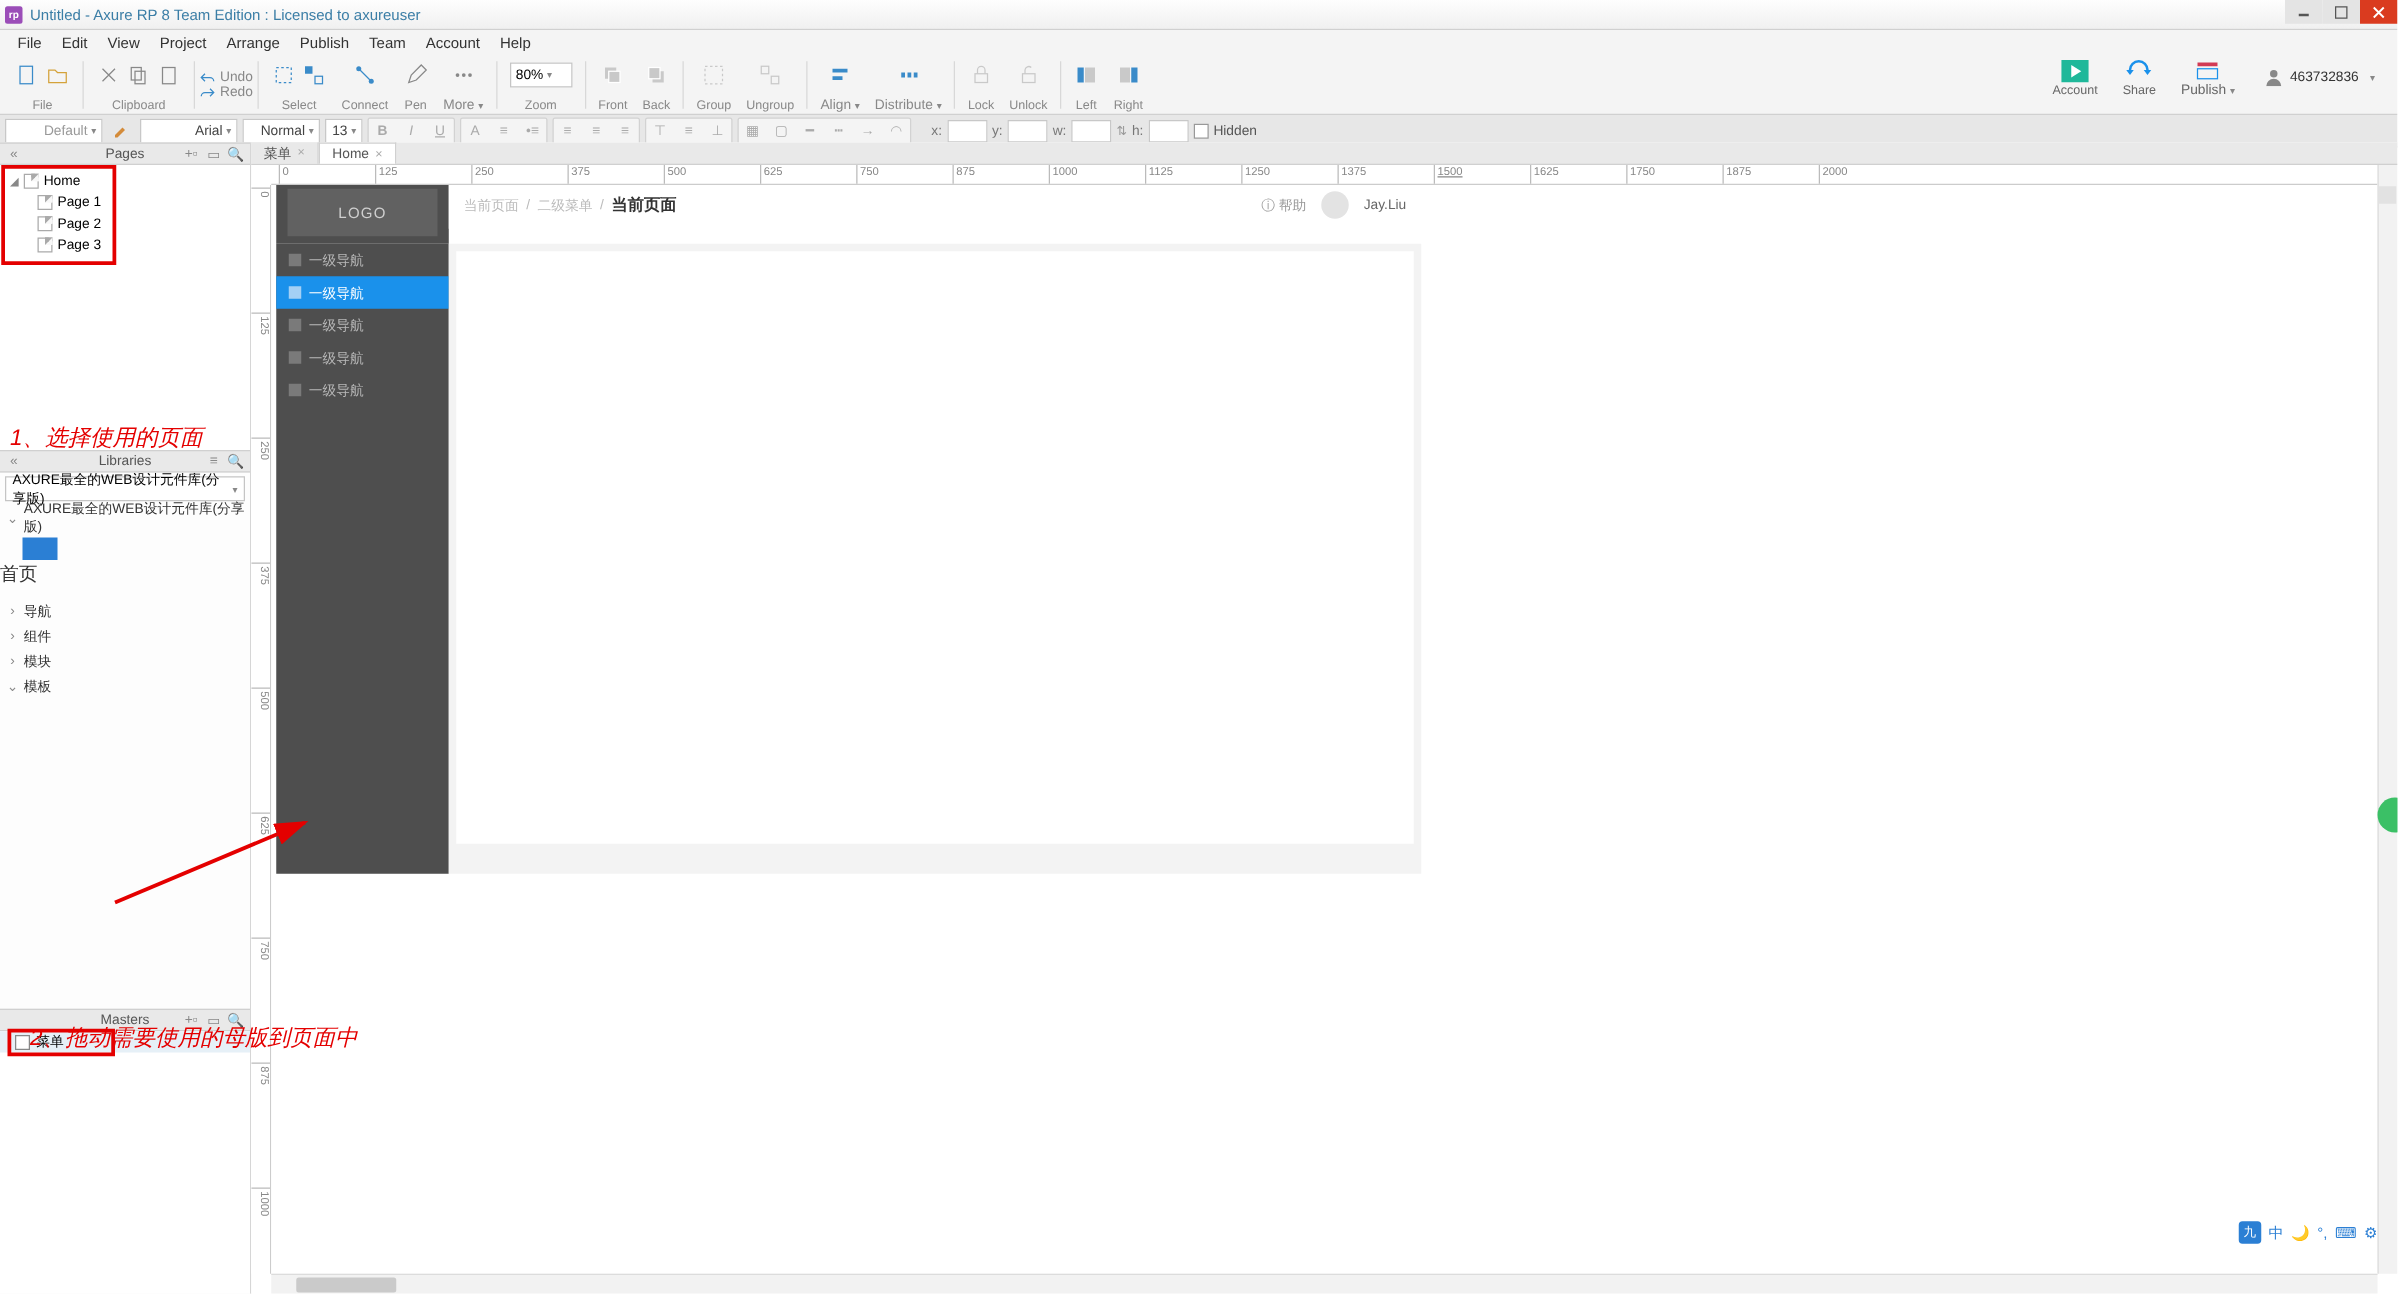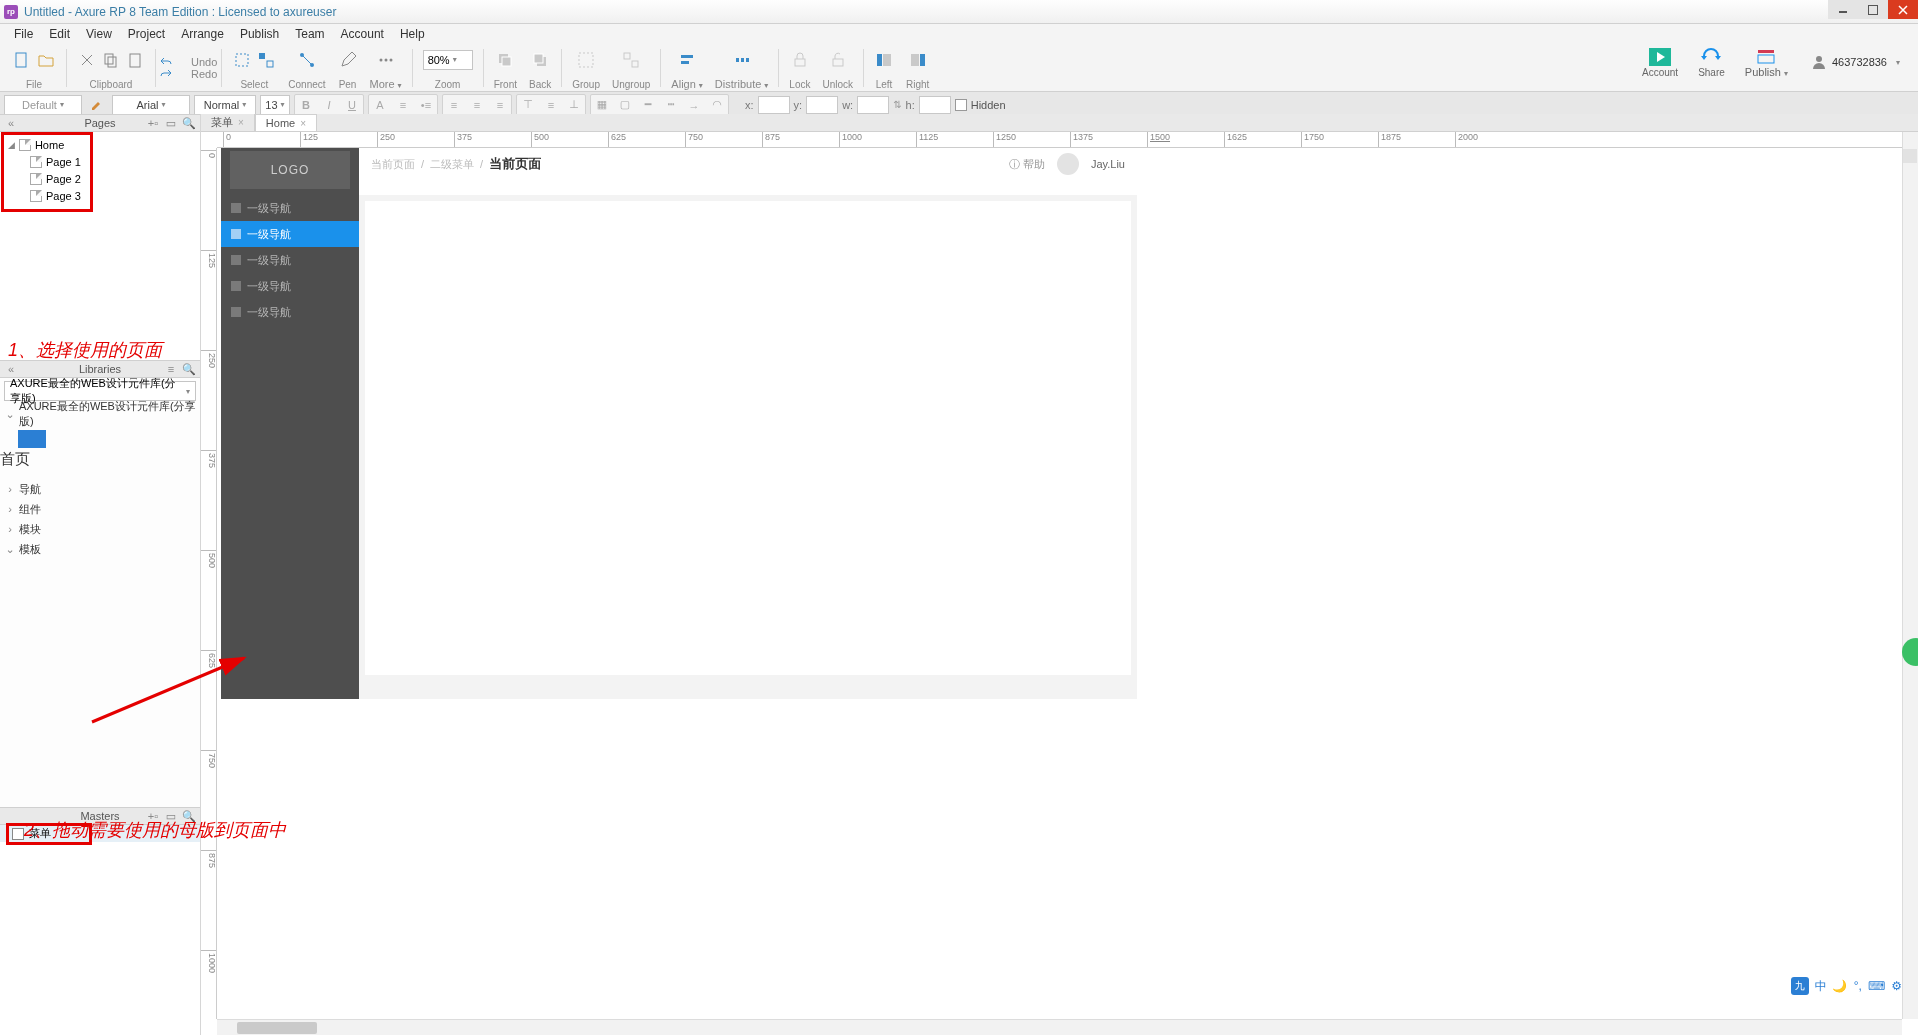--- a/index.html
+++ b/index.html
@@ -24,31 +24,31 @@
 
 
 .toolbar{height:48px;background:#f4f4f4;border-bottom:1px solid #d0d0d0;display:flex;align-items:center;padding:0 6px;position:relative}
 .tb-group{display:flex;flex-direction:column;align-items:center;padding:0 6px;height:44px;justify-content:space-between}
 .tb-group .icons{display:flex;align-items:center;gap:4px;height:28px}
 .tb-group .label{font-size:10px;color:#888}
 .tb-sep{width:1px;height:38px;background:#d8d8d8;margin:0 4px}
 .tb-icn{width:20px;height:20px;display:flex;align-items:center;justify-content:center;color:#6A6A6A;cursor:pointer}
 .tb-icn svg{width:18px;height:18px}
 .tb-stack{display:flex;flex-direction:column;gap:0;font-size:10px}
-.tb-stack .r{display:flex;gap:19px;color:#888;cursor:pointer}
+.tb-stack .r{display:flex;align-items:center;gap:4px;color:#888;cursor:pointer}
 .zoom-sel{width:50px;height:20px;border:1px solid #c5c5c5;background:#fff;display:flex;align-items:center;padding:0 4px;font-size:11px}
 .toolbar-right{position:absolute;right:8px;top:2px;display:flex;align-items:center;gap:8px}
 .tr-btn{display:flex;flex-direction:column;align-items:center;padding:0 6px;cursor:pointer}
 .tr-btn .ic{width:24px;height:20px;display:flex;align-items:center;justify-content:center}
 .tr-btn .lb{font-size:10px;color:#666}
 .user-badge{display:flex;align-items:center;gap:6px;font-size:13px;color:#333;padding:0 10px}
 
 
 .formatbar{height:26px;background:#e7e7e7;border-bottom:1px solid #d0d0d0;display:flex;align-items:center;padding:0 4px;gap:4px}
-.fsel{height:20px;border:1px solid #c8c8c8;background:#fff;display:flex;align-items:center;padding:0 4px;font-size:11px;color:#999;justify-content:center}
+.fsel{height:20px;border:1px solid #c8c8c8;background:#fff;display:flex;align-items:center;padding:0 4px;font-size:11px;color:#999;justify-content:flex-end}
 .fsel.default{width:78px;color:#999}
 .fsel.font{width:78px;color:#444}
 .fsel.weight{width:62px;color:#444}
 .fsel.size{width:30px;color:#444}
 .fb-btn{width:22px;height:20px;border:1px solid transparent;display:flex;align-items:center;justify-content:center;color:#aaa;cursor:pointer}
 .fb-grp{display:flex;gap:1px;border:1px solid #d2d2d2;border-radius:2px;background:#f4f4f4}
 .fb-grp .fb-btn{border:none}
 .coord-grp{display:flex;align-items:center;gap:4px;margin-left:12px}
 .coord-grp .cl{font-size:11px;color:#777}
 .coord-grp .ci{width:32px;height:18px;border:1px solid #c8c8c8;background:#fff}

